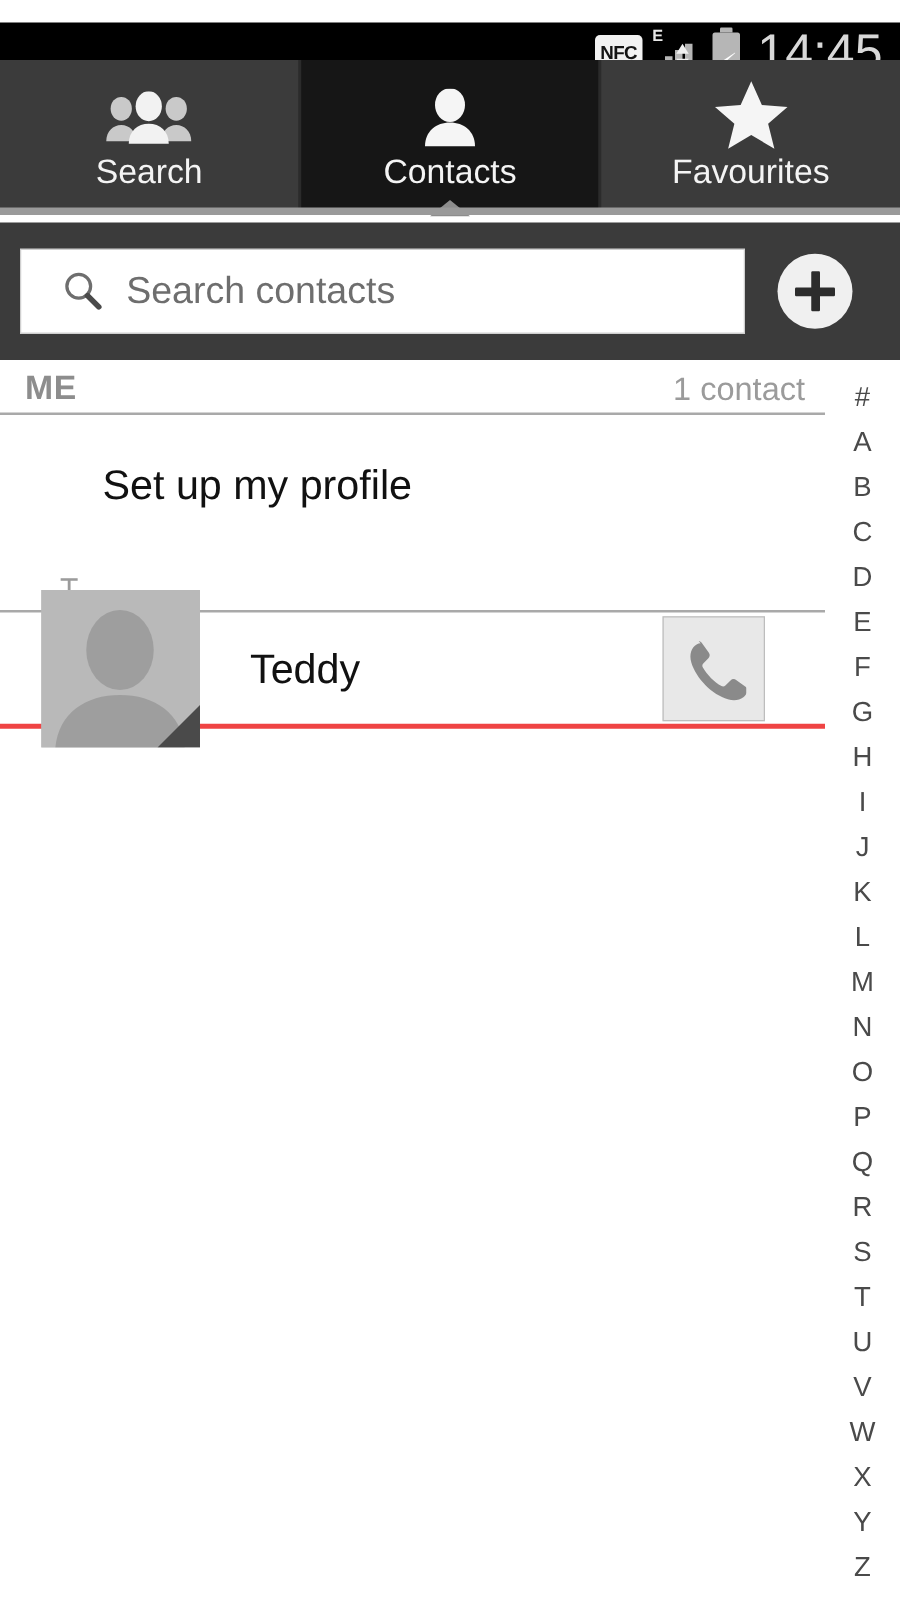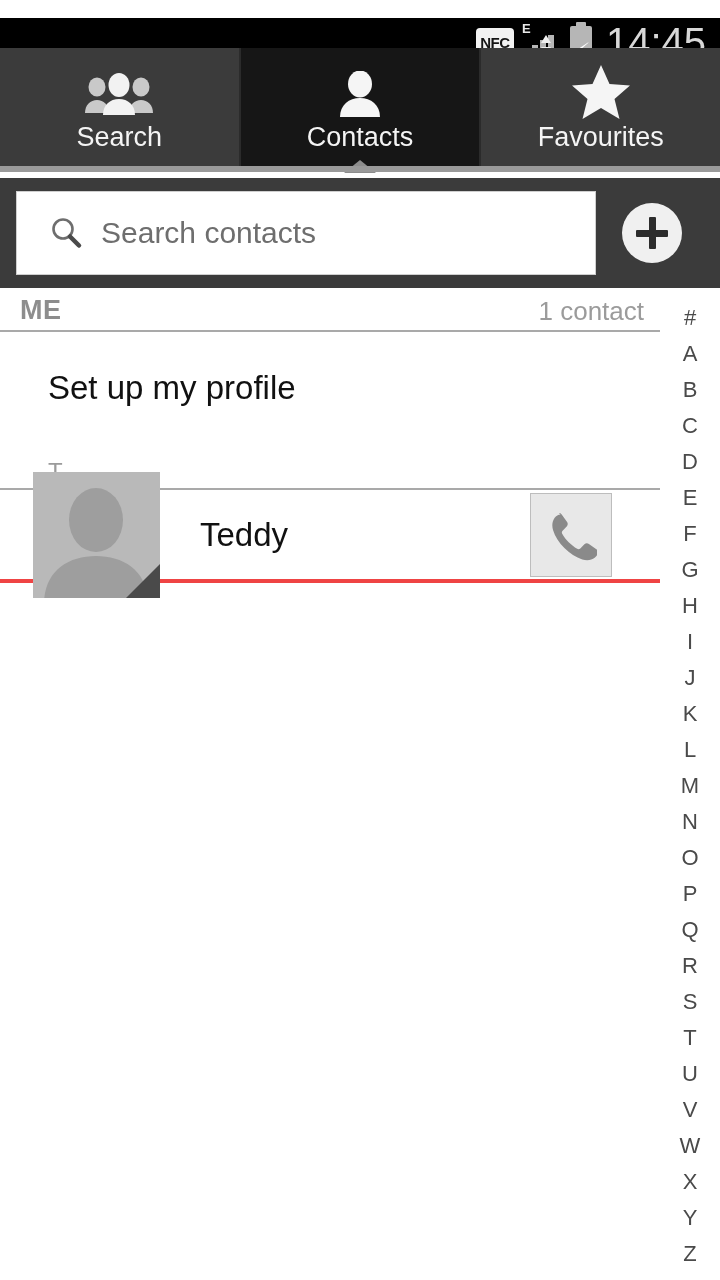--- a/index.html
+++ b/index.html
@@ -198,21 +198,21 @@
     width: 720px;
     height: 110px;
     background: #3b3b3b;
     display: flex;
     align-items: center;
   }
   .search-field {
     position: relative;
     margin-left: 16px;
     width: 580px;
-    height: 84px;
+    height: 68px;
     background: #ffffff;
     border: 1px solid #cfcfcf;
     box-sizing: border-box;
     display: flex;
     align-items: center;
     text-align: right;
   }
   .search-icon {
     margin-left: 32px;
     margin-right: 18px;
@@ -304,20 +304,21 @@
     height: 110px;
     display: flex;
     align-items: center;
     padding-left: 48px;
     box-sizing: border-box;
   }
   .profile-row-label {
     color: #111111;
     font-size: 33px;
     line-height: 1;
+    margin-left: 34px;
   }
   .contact-row {
     position: relative;
     height: 93px;
     display: flex;
     align-items: center;
     border-bottom: 4px solid #ef4444;
     box-sizing: border-box;
     justify-content: center;
   }

